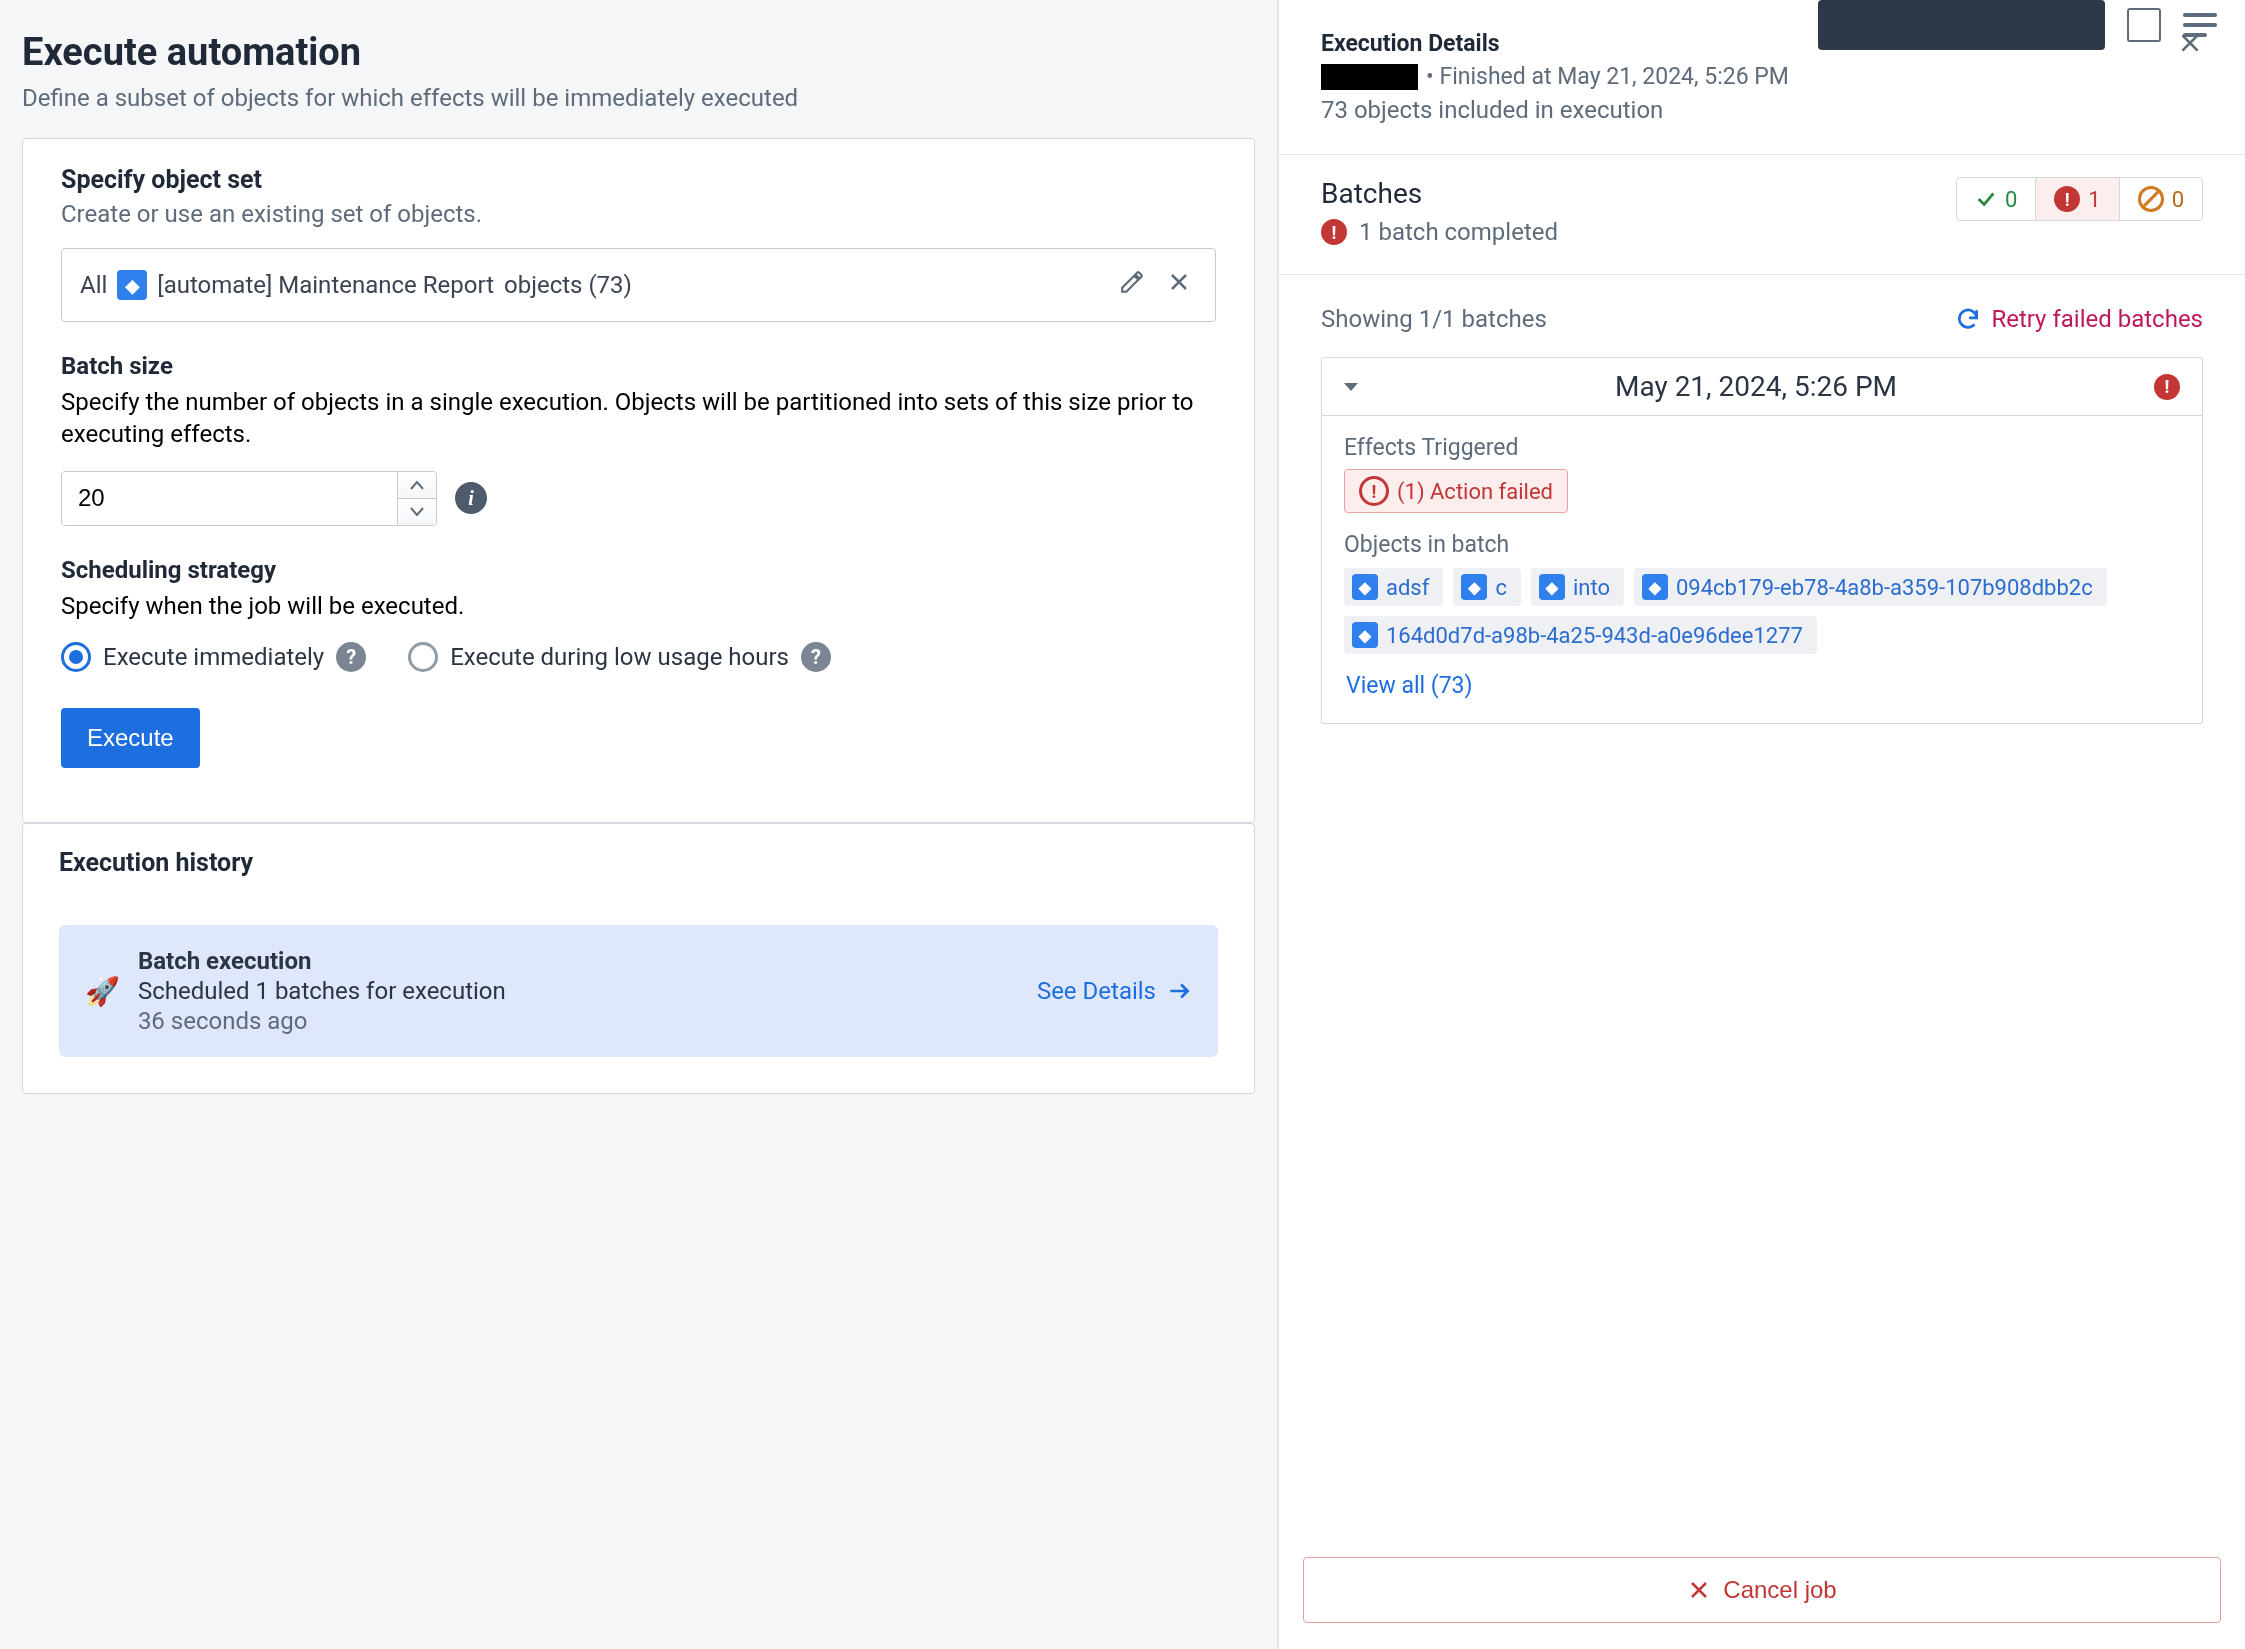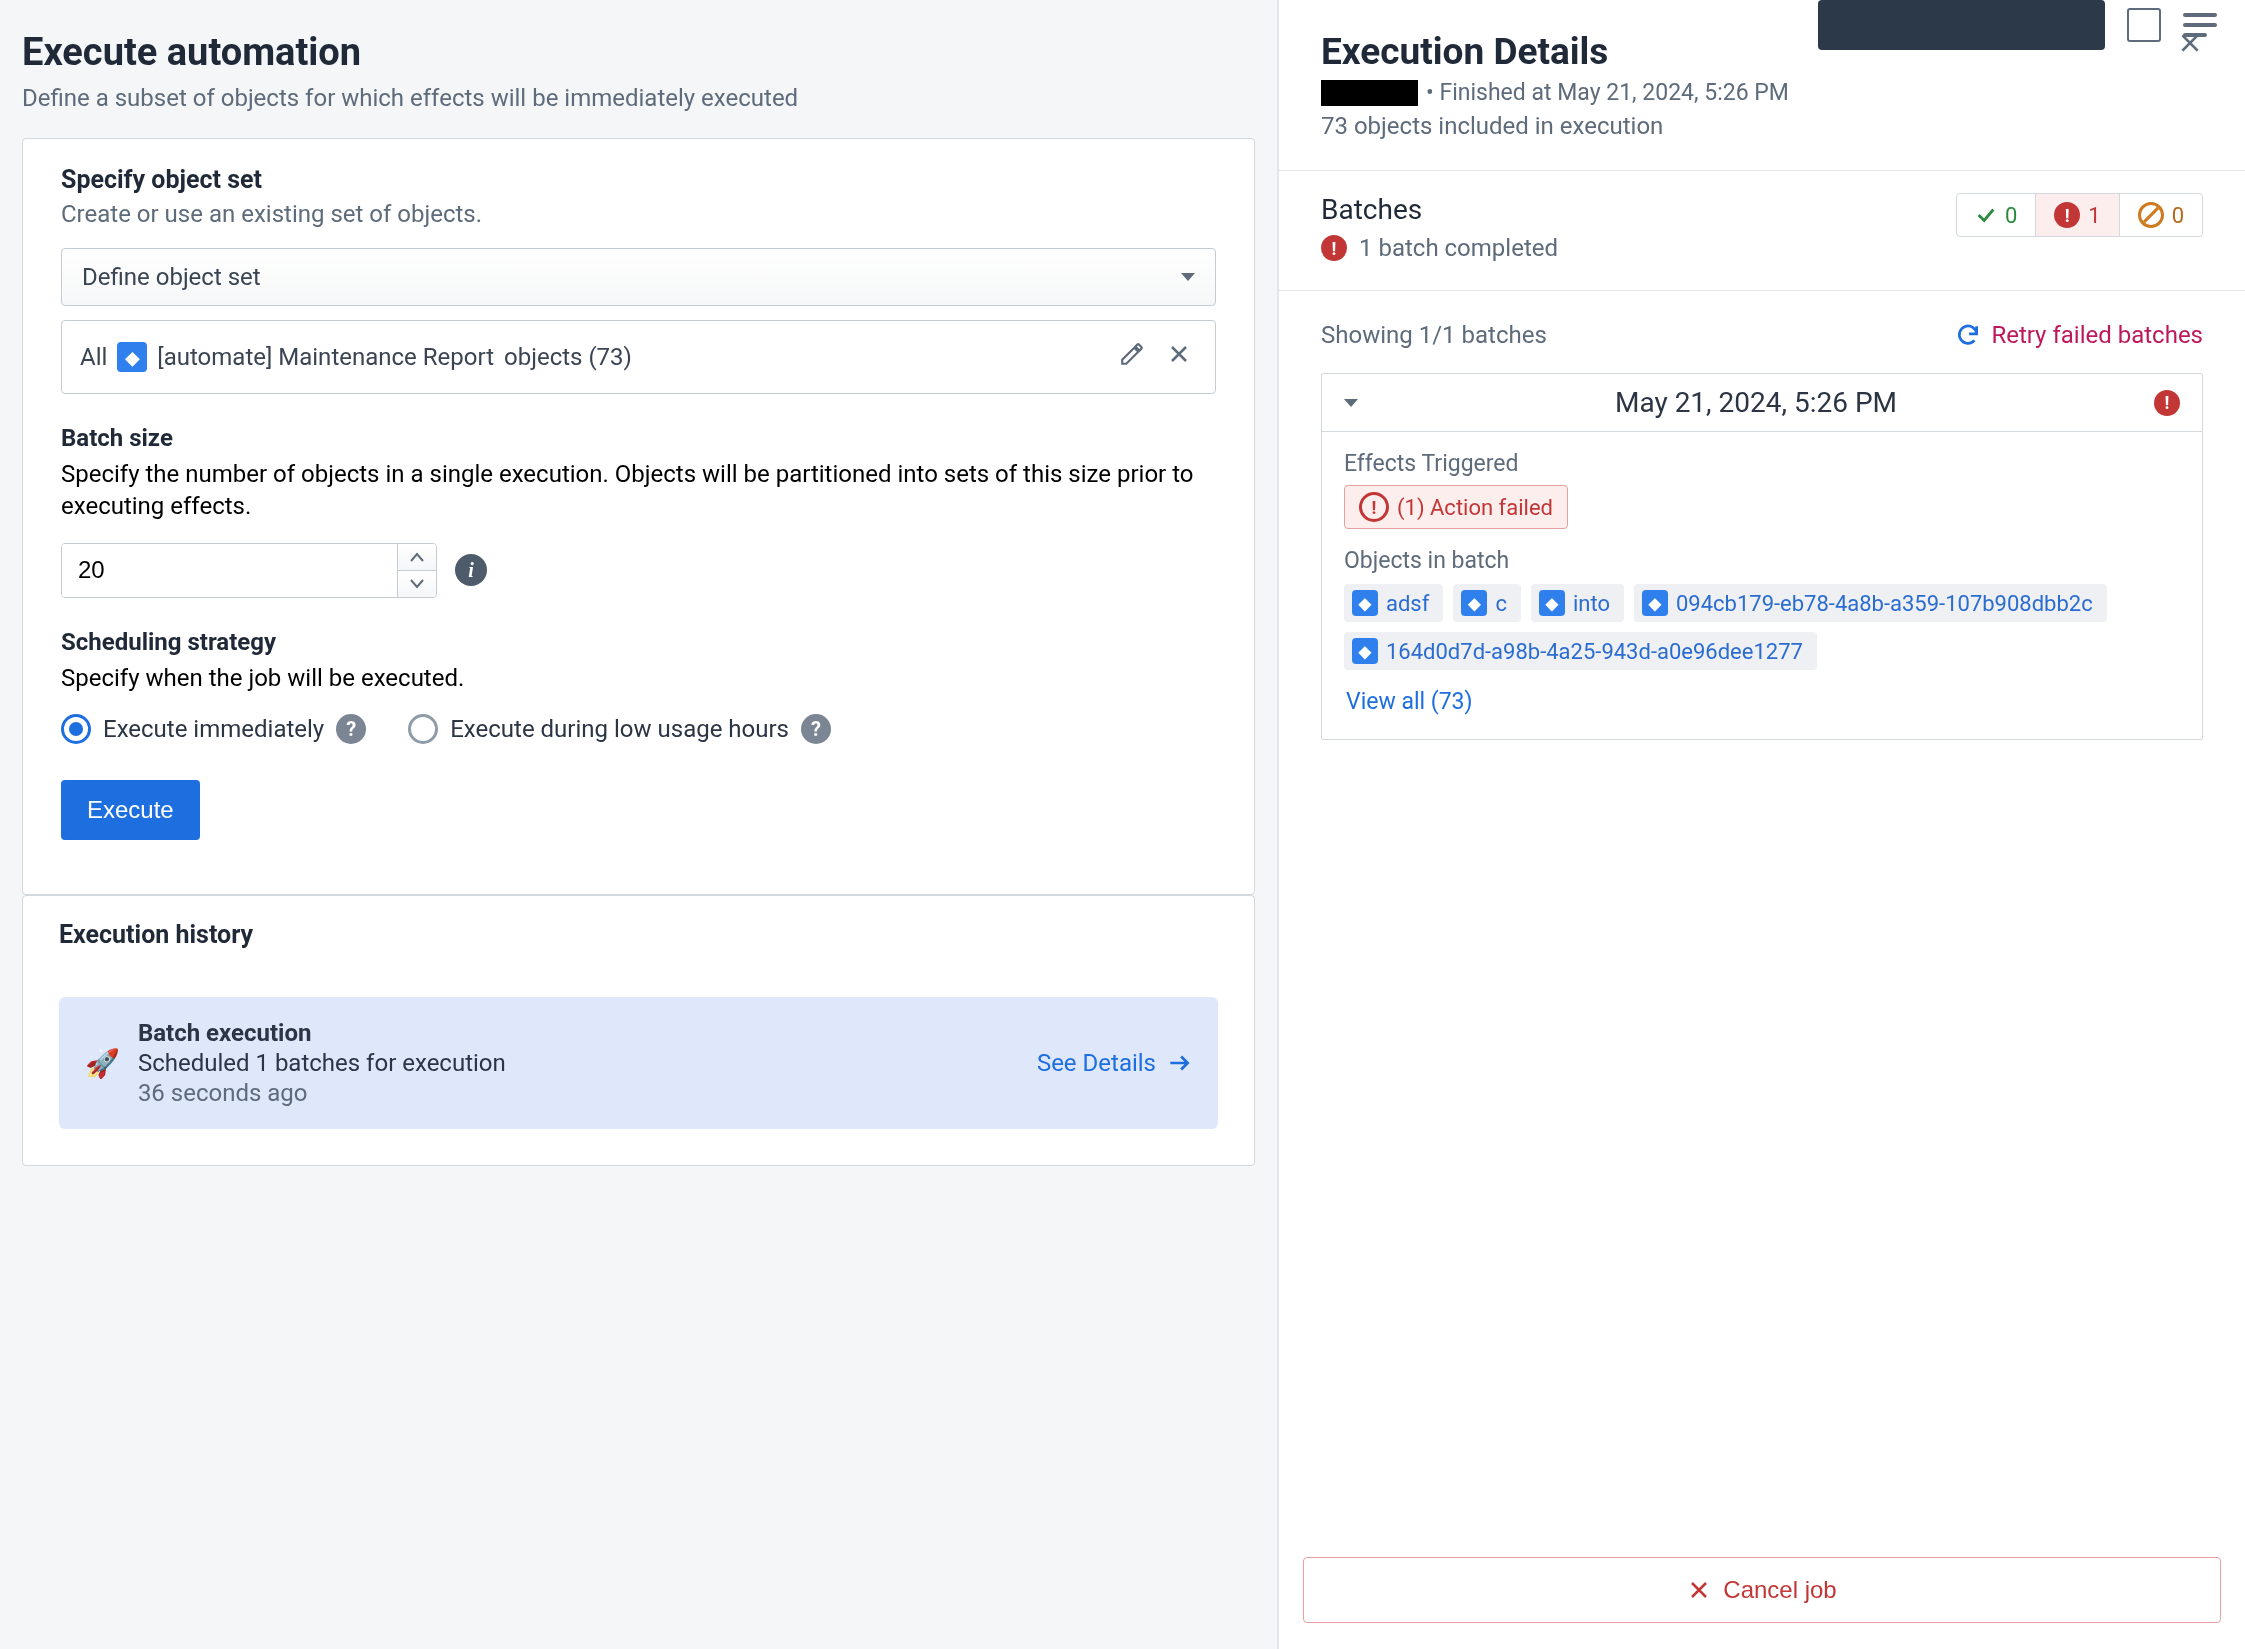--- a/index.html
+++ b/index.html
@@ -255,21 +255,21 @@
   cursor: pointer;
 }
 
 
 .rp-header {
   padding: 30px 42px 30px 42px;
   border-bottom: 1px solid #e2e5ea;
   position: relative;
 }
 .rp-title-row { display: flex; justify-content: space-between; align-items: flex-start; }
-.rp-title { font-size: 37px; font-weight: 700; }
+.rp-title { font-size: 23px; font-weight: 700; }
 .rp-close { font-size: 30px; color: #5e6b7a; cursor: pointer; line-height: 0.8; }
 .rp-meta { font-size: 23px; color: #5e6b7a; margin-top: 6px; display:flex; align-items:center; gap: 8px;}
 .redact { display:inline-block; width: 97px; height: 26px; background:#000; }
 .rp-objcount { font-size: 24px; color: #5e6b7a; margin-top: 6px; }
 
 .rp-batches-head {
   padding: 22px 42px 28px 42px;
   border-bottom: 1px solid #e2e5ea;
   display: flex;
   justify-content: space-between;
@@ -404,24 +404,20 @@
 
 <div class="app">
   <div class="left-panel">
     <div class="page-title">Execute automation</div>
     <div class="page-subtitle">Define a subset of objects for which effects will be immediately executed</div>
 
     <div class="card">
       <div class="section-title">Specify object set</div>
       <div class="section-sub">Create or use an existing set of objects.</div>
 
-      <div class="select-row">
-        <span>Define object set</span>
-        <span class="caret-down"></span>
-      </div>
 
       <div class="object-set-row">
         <span>All</span>
         <span class="obj-icon">◆</span>
         <span>[automate] Maintenance Report</span>
         <span>objects (73)</span>
         <span class="spacer"></span>
         <span class="icon-btn">
           <svg width="26" height="26" viewBox="0 0 24 24" fill="none" stroke="#5e6b7a" stroke-width="2">
               <path d="M3 17.25V21h3.75L17.81 9.94l-3.75-3.75L3 17.25zM20.71 7.04a1 1 0 0 0 0-1.41l-2.34-2.34a1 1 0 0 0-1.41 0l-1.83 1.83 3.75 3.75 1.83-1.83z"></path>

